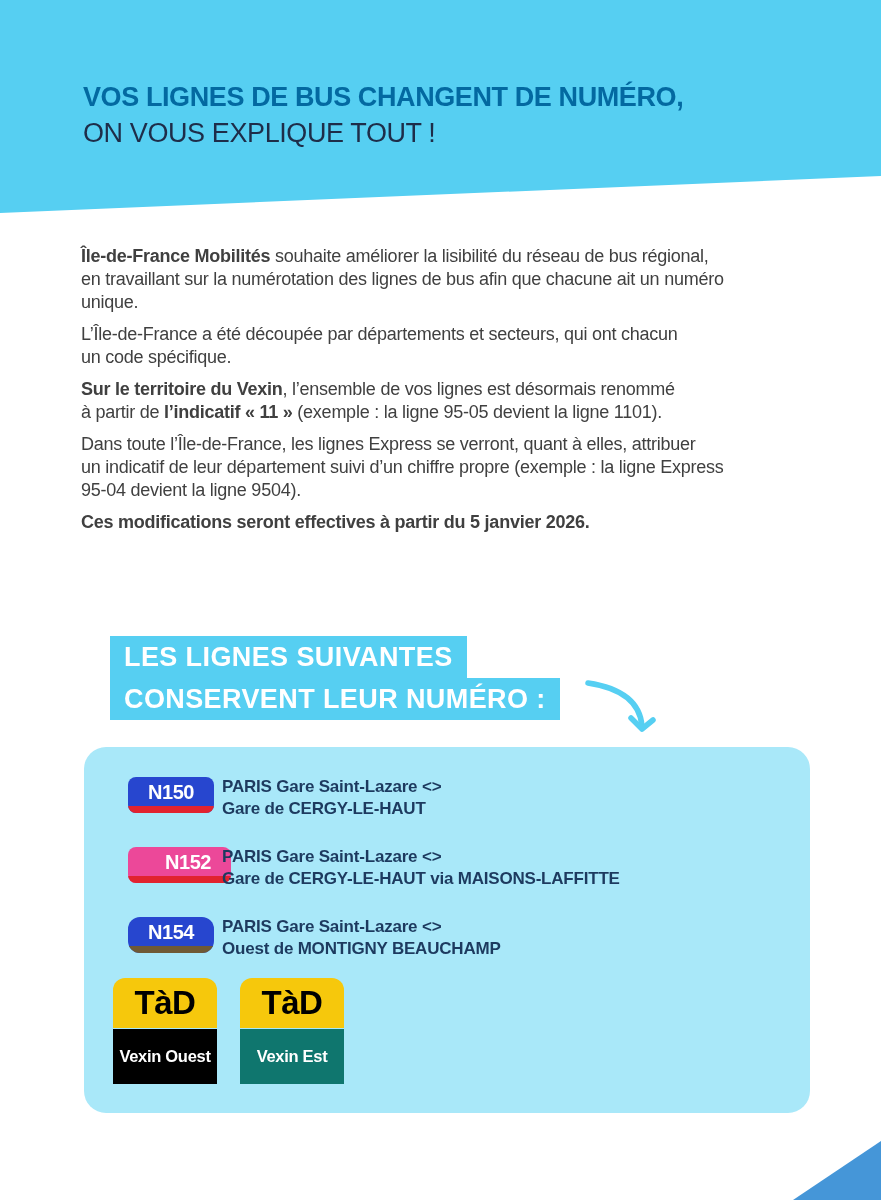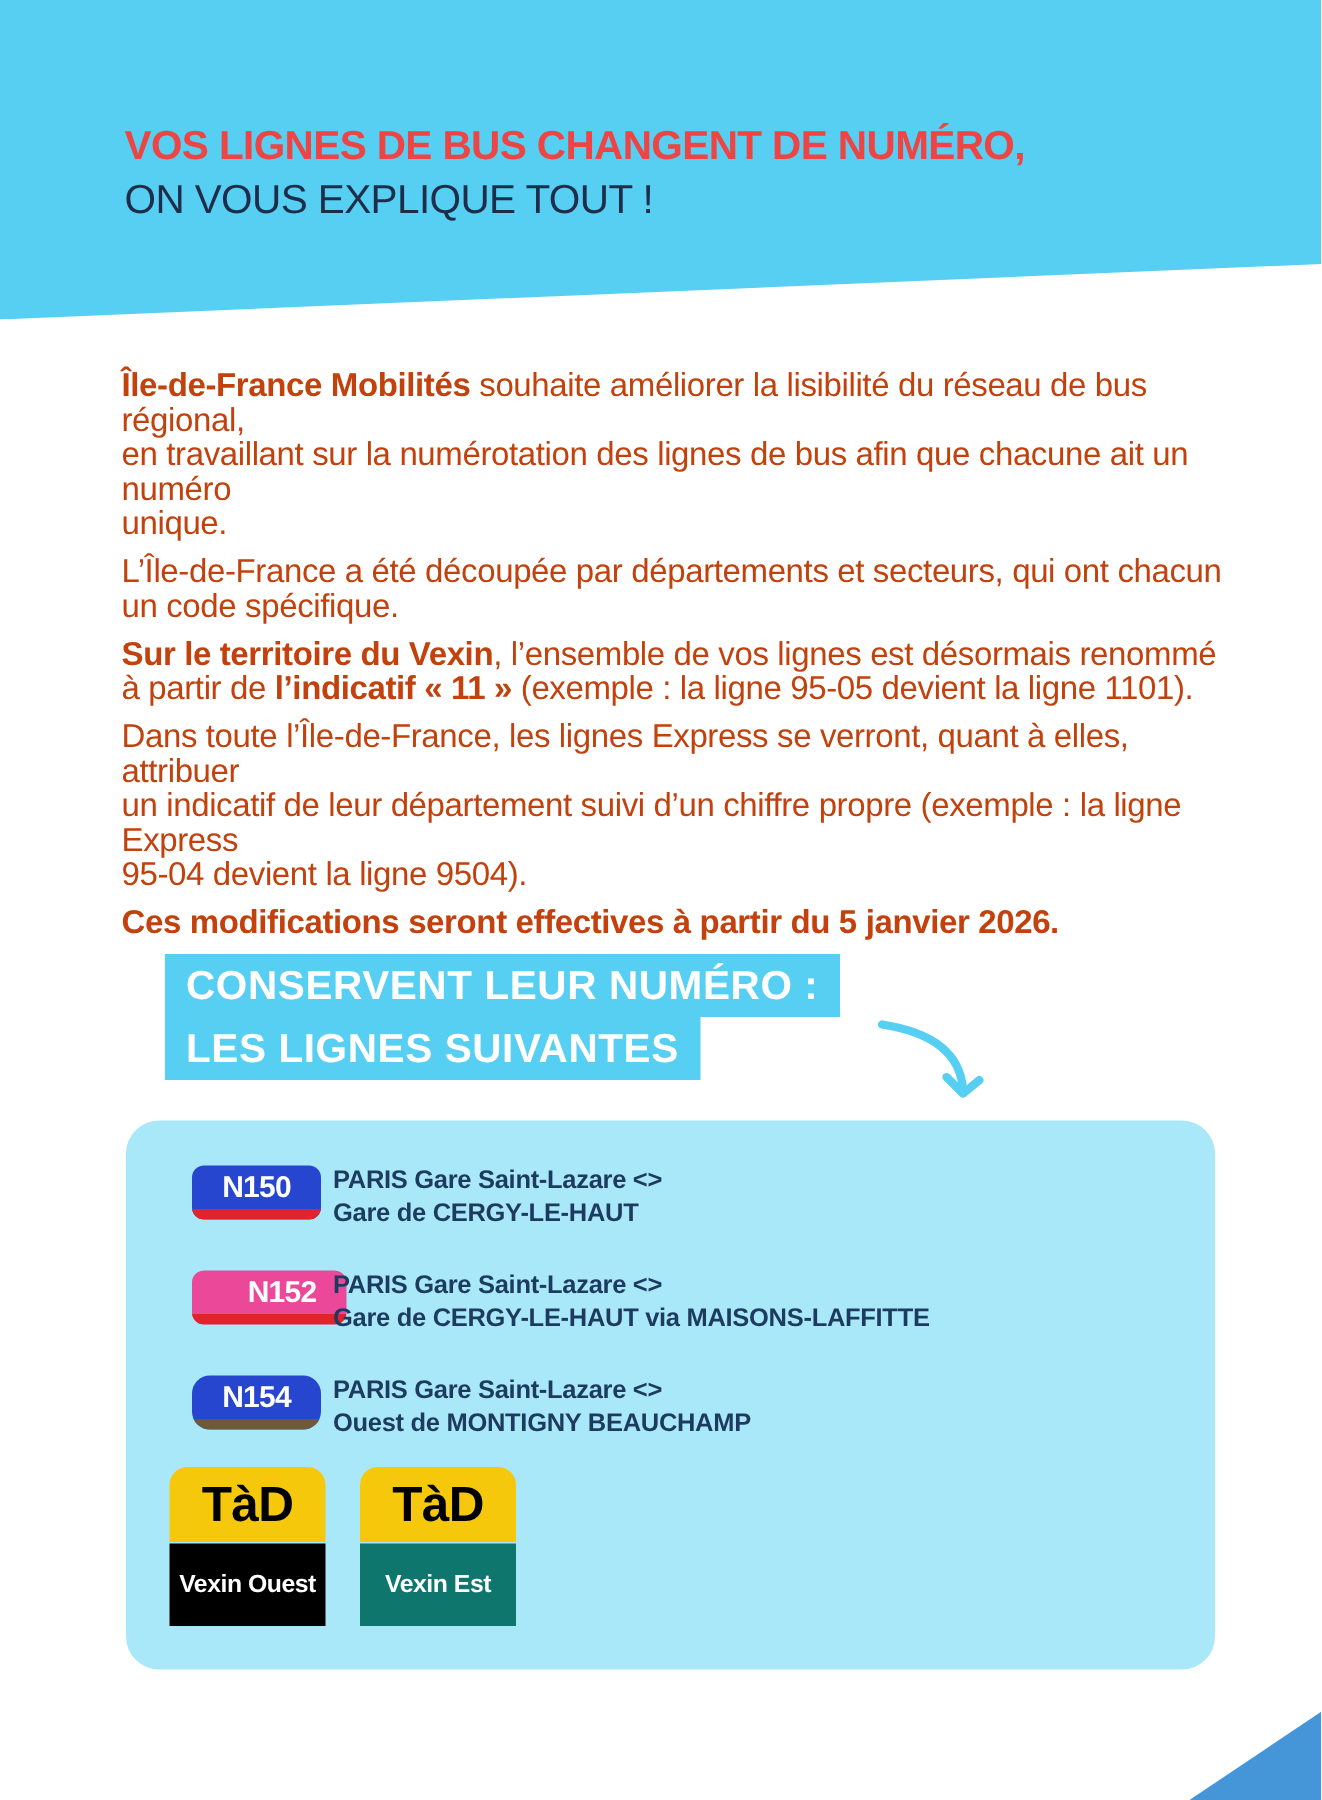--- a/index.html
+++ b/index.html
@@ -9,31 +9,31 @@
   }
   
   .banner{
     position:absolute;left:0;top:0;width:881px;height:213px;
     background:#56cff2;
     clip-path:polygon(0 0,100% 0,100% 176px,0 100%);
   }
   .headline1{
     position:absolute;left:83px;top:82px;
     font-size:27px;font-weight:bold;letter-spacing:-0.4px;
-    color:#ef4444;white-space:nowrap;
+    color:#0369a1;white-space:nowrap;
   }
   .headline2{
     position:absolute;left:83px;top:118px;
     font-size:27px;font-weight:normal;letter-spacing:-0.4px;
     color:#1e2d49;white-space:nowrap;
   }
   
   .intro{
     position:absolute;left:81px;top:245px;width:740px;
-    color:#c2410c;font-size:22px;line-height:23px;letter-spacing:-0.25px;
+    color:#404040;font-size:18px;line-height:23px;letter-spacing:-0.25px;
   }
   .intro p{margin:0 0 9px 0;}
   .intro b{font-weight:bold;}
   
   .highlight{
     position:absolute;left:110px;top:636px;
     display:flex;flex-direction:column;align-items:flex-start;
   }
   .hl-line{
     background:#56cff2;color:#ffffff;font-weight:bold;
@@ -96,22 +96,22 @@
 
   <div class="intro">
     <p><b>Île-de-France Mobilités</b><span> souhaite améliorer la lisibilité du réseau de bus régional,</span><br><span>en travaillant sur la numérotation des lignes de bus afin que chacune ait un numéro</span><br><span>unique.</span></p>
     <p><span>L’Île-de-France a été découpée par départements et secteurs, qui ont chacun</span><br><span>un code spécifique.</span></p>
     <p><b>Sur le territoire du Vexin</b><span>, l’ensemble de vos lignes est désormais renommé</span><br><span>à partir de </span><b>l’indicatif « 11 »</b><span> (exemple : la ligne 95-05 devient la ligne 1101).</span></p>
     <p><span>Dans toute l’Île-de-France, les lignes Express se verront, quant à elles, attribuer</span><br><span>un indicatif de leur département suivi d’un chiffre propre (exemple : la ligne Express</span><br><span>95-04 devient la ligne 9504).</span></p>
     <p><b>Ces modifications seront effectives à partir du 5 janvier 2026.</b></p>
   </div>
 
   <div class="highlight">
+    <div class="hl-line" style="background: rgb(86, 207, 242);">LES LIGNES SUIVANTES</div>
     <div class="hl-line" style="background: rgb(86, 207, 242);">CONSERVENT LEUR NUMÉRO :</div>
-    <div class="hl-line" style="background: rgb(86, 207, 242);">LES LIGNES SUIVANTES</div>
   </div>
 
   <svg class="arrow" width="90" height="70" viewBox="0 0 90 70">
     <path d="M5,11 C38,16 57,30 59,54" fill="none" stroke="#56cff2" stroke-width="5.5" stroke-linecap="round"></path>
     <path d="M59,57 L48,46 M59,57 L70,48" fill="none" stroke="#56cff2" stroke-width="5.5" stroke-linecap="round"></path>
   </svg>
 
   <div class="panel" style="background: rgb(169, 232, 249);">
 
     <div class="bus-row row-0">

